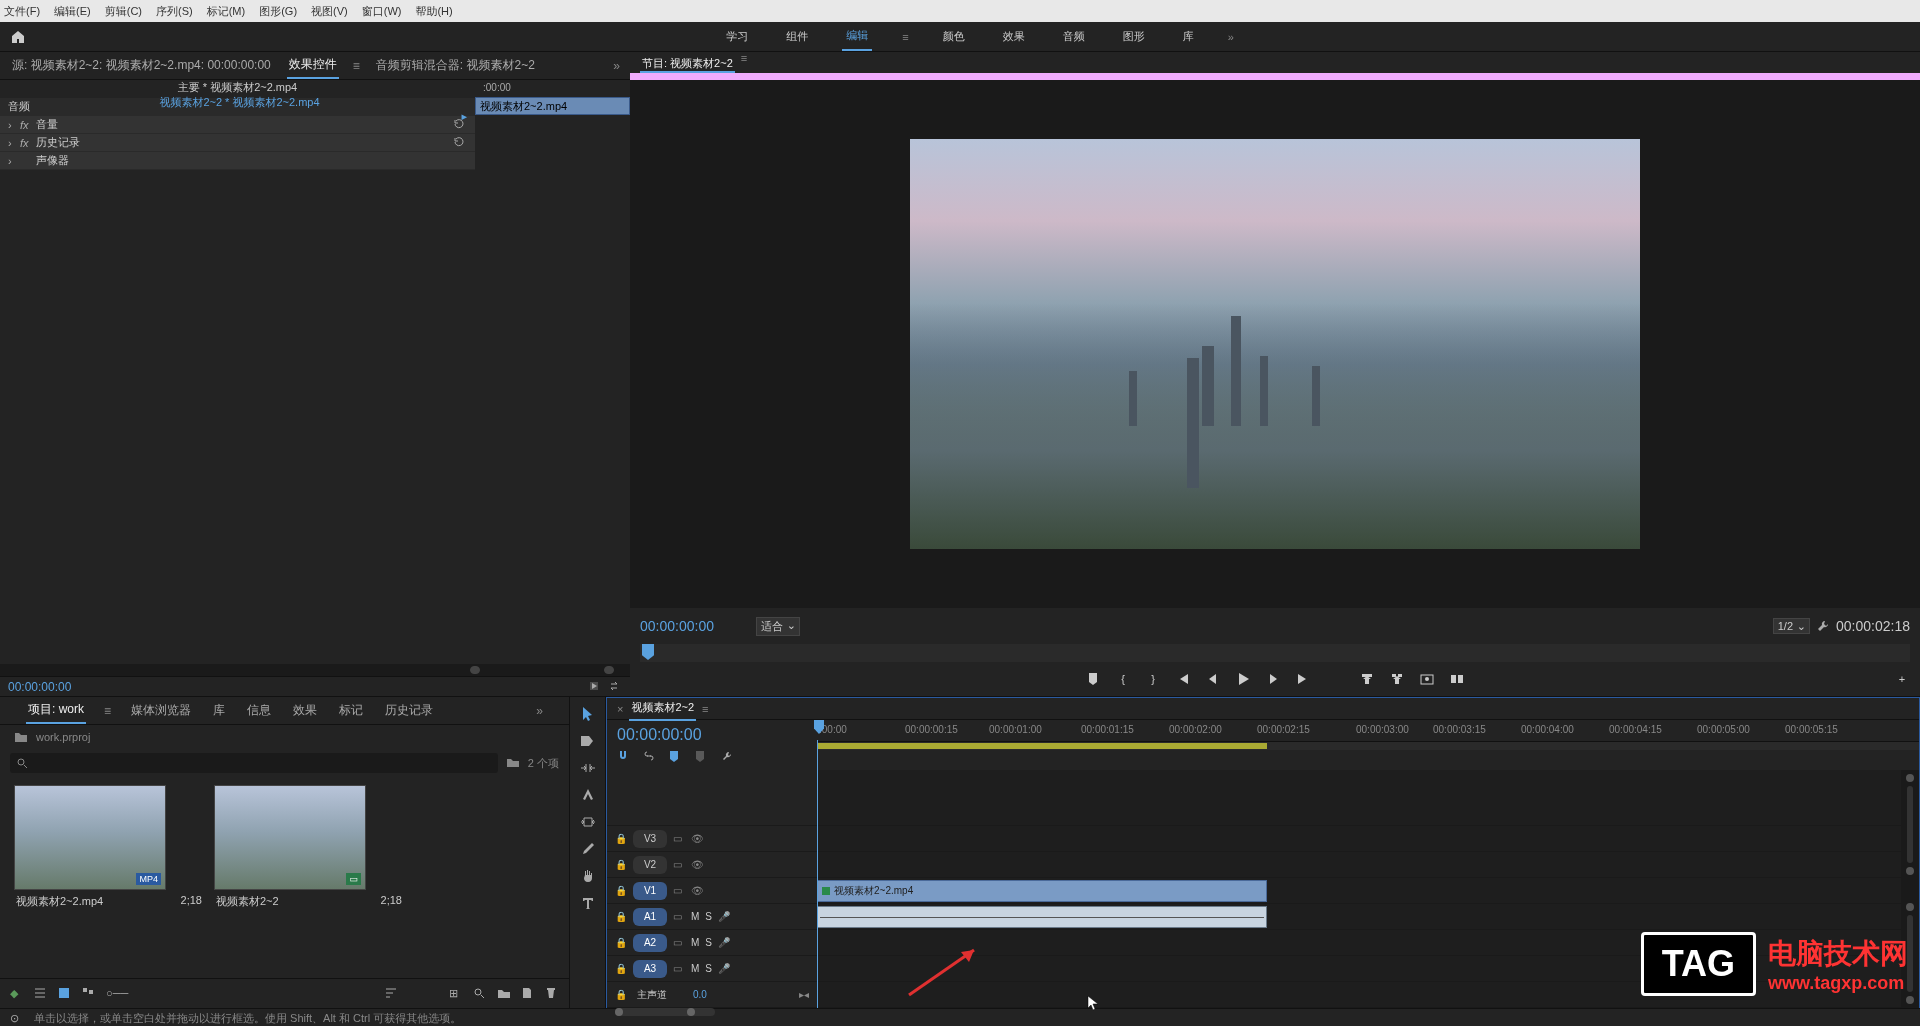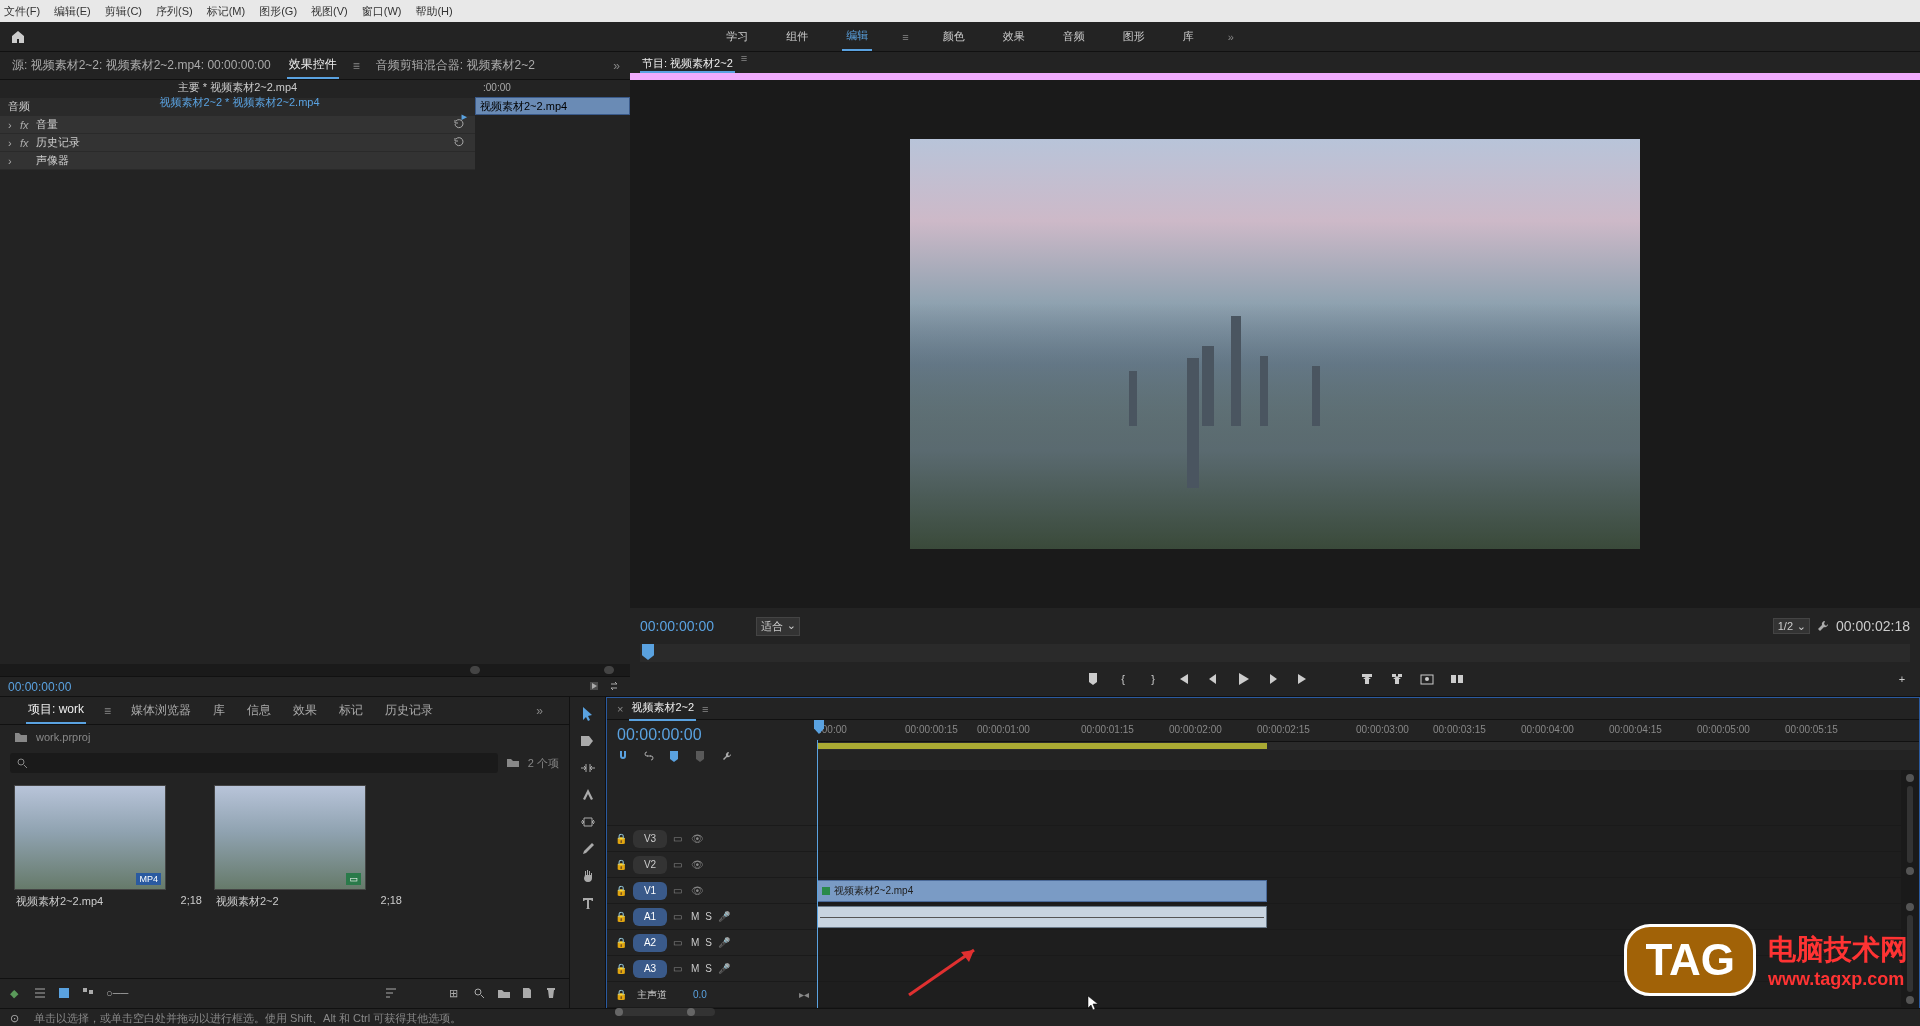--- a/index.html
+++ b/index.html
@@ -105,21 +105,21 @@
 .tl-zoom .zh { position:absolute; left:0; width:8px; height:8px; background:#666; border-radius:50%; }
 .tl-zoom .zh2 { left:72px; }
 
 .tl-right-scroll { width:18px; background:#1a1a1a; display:flex; flex-direction:column; align-items:center; padding:4px 0; gap:4px; }
 .scroll-dot { width:8px; height:8px; background:#555; border-radius:50%; }
 .scroll-bar-v { flex:1; width:6px; background:#333; border-radius:3px; }
 
 .statusbar { height:20px; background:#232323; display:flex; align-items:center; padding:0 10px; border-top:1px solid #111; color:#888; font-size:11px; }
 
 .watermark { position:fixed; right:12px; bottom:30px; display:flex; align-items:center; gap:12px; z-index:100; }
-.wm-tag { background:#a16207; color:#fff; font-weight:bold; font-size:44px; padding:8px 18px; border-radius:26px; border:3px solid #fff; }
+.wm-tag { background:#000000; color:#fff; font-weight:bold; font-size:36px; padding:8px 18px; border-radius:4px; border:3px solid #fff; }
 .wm-text { color:#ff3333; font-weight:bold; }
 .wm-text .line1 { font-size:28px; }
 .wm-text .line2 { font-size:18px; }
 
 .red-arrow { position:absolute; width:90px; height:60px; pointer-events:none; z-index:10; }
 .cursor-arrow { position:absolute; width:12px; height:16px; z-index:11; }
 
 svg { display:block; }
 </style>
 </head>
@@ -510,21 +510,21 @@
                 <svg width="12" height="12">
                   <path fill="#aaa" d="M8 2a3 3 0 0 0-3 4L2 9l1 1 3-3a3 3 0 0 0 4-3l-2 2-1-1z"></path>
                 </svg>
               </span>
           </div>
         </div>
         <div class="tl-ruler-wrap">
           <div class="tl-ruler">
             <span class="ruler-tick" style="left:2px">:00:00</span>
             <span class="ruler-tick" style="left:88px">00:00:00:15</span>
-            <span class="ruler-tick" style="left:160px">00:00:01:00</span>
+            <span class="ruler-tick" style="left:172px">00:00:01:00</span>
             <span class="ruler-tick" style="left:264px">00:00:01:15</span>
             <span class="ruler-tick" style="left:352px">00:00:02:00</span>
             <span class="ruler-tick" style="left:440px">00:00:02:15</span>
             <span class="ruler-tick" style="left:539px">00:00:03:00</span>
             <span class="ruler-tick" style="left:616px">00:00:03:15</span>
             <span class="ruler-tick" style="left:704px">00:00:04:00</span>
             <span class="ruler-tick" style="left:792px">00:00:04:15</span>
             <span class="ruler-tick" style="left:880px">00:00:05:00</span>
             <span class="ruler-tick" style="left:968px">00:00:05:15</span>
             <div class="playhead-head" style="left:2px"></div>

